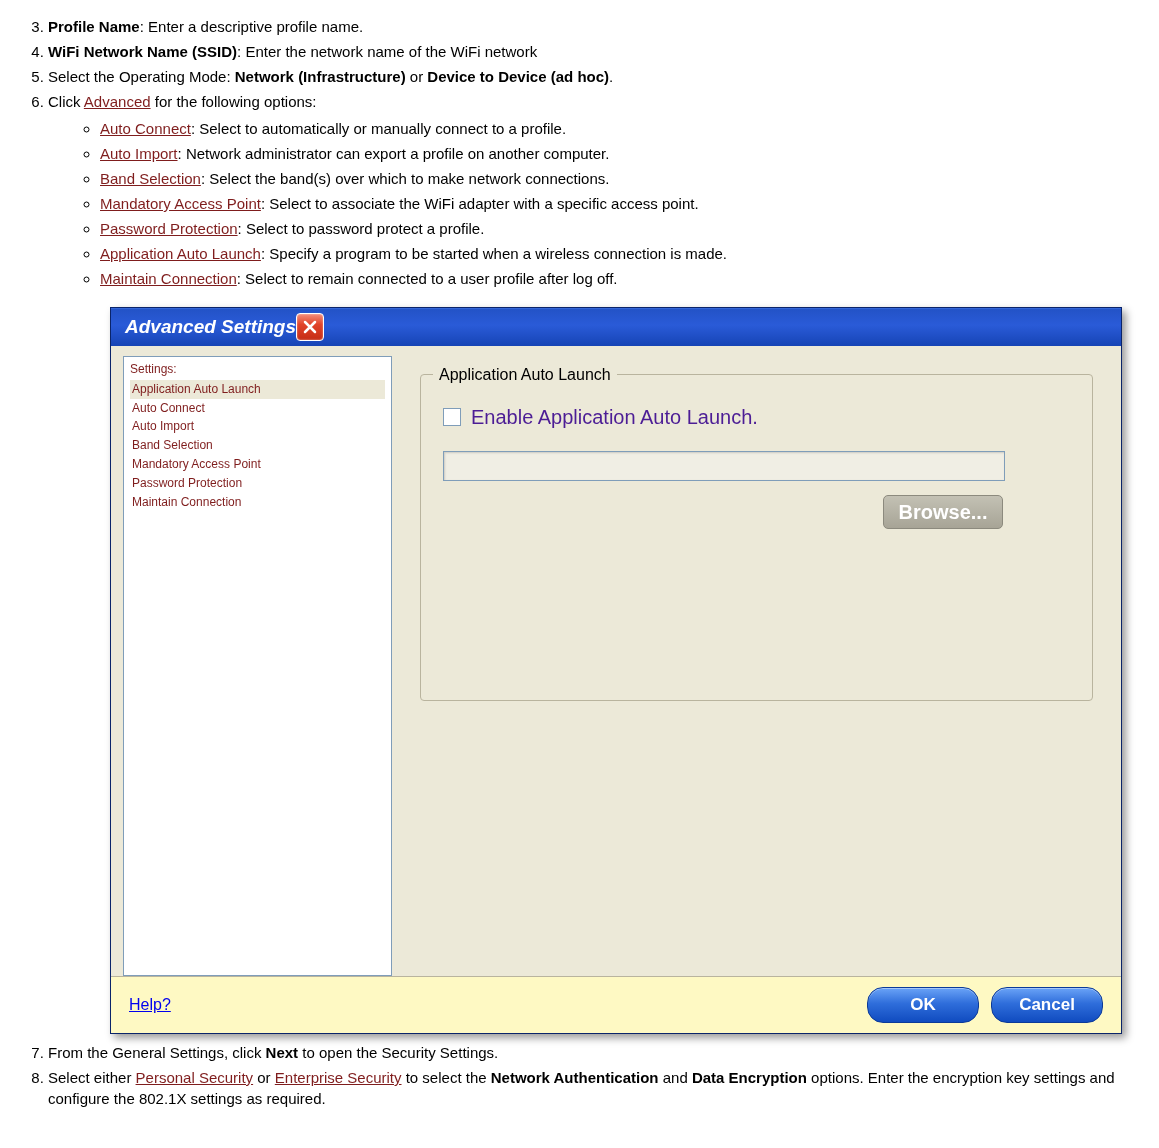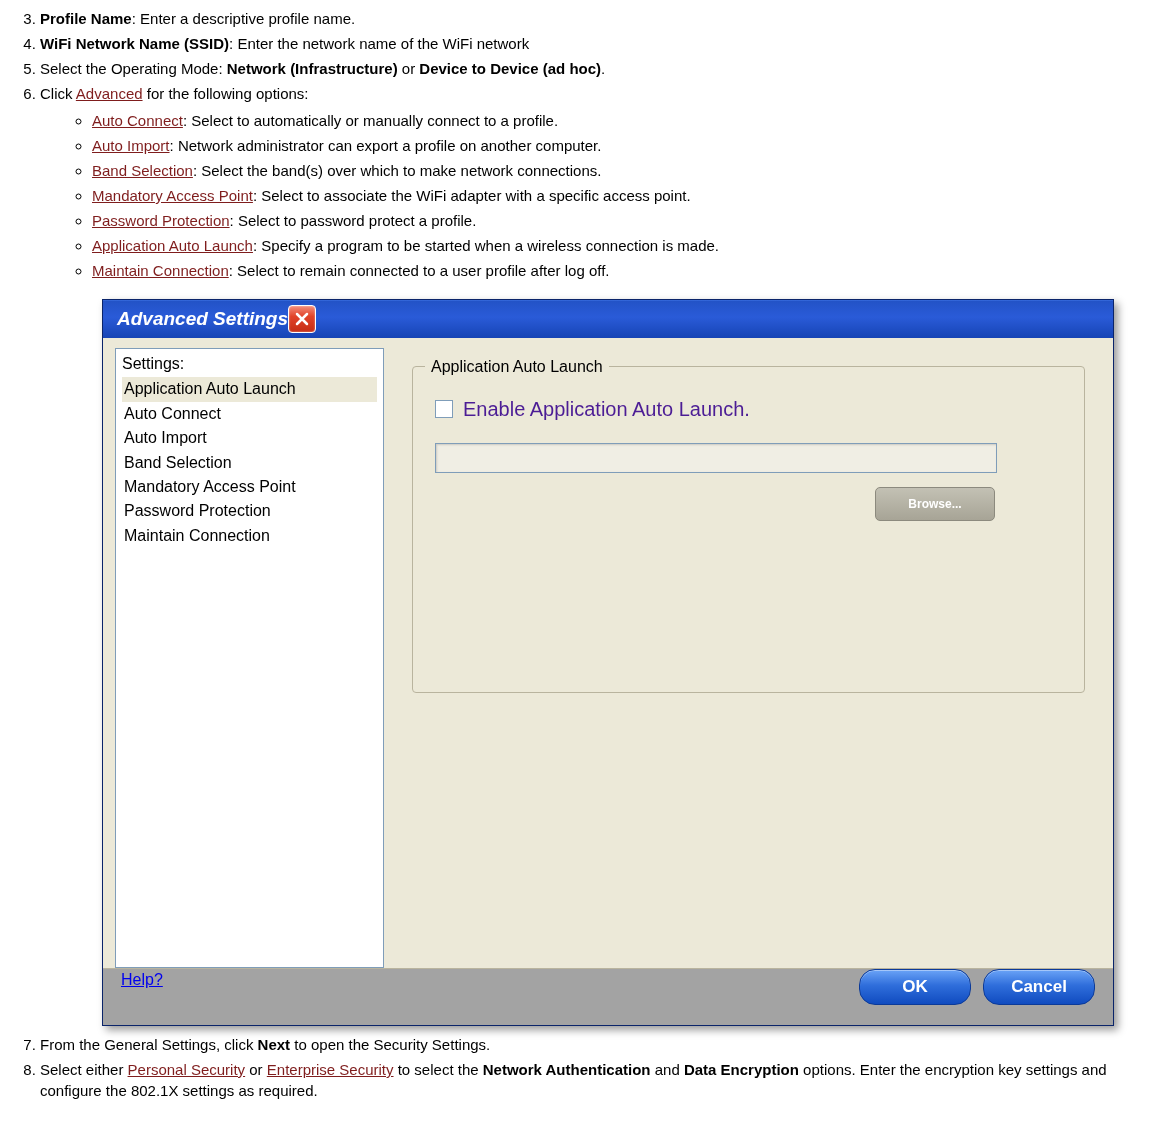--- a/index.html
+++ b/index.html
@@ -4,21 +4,21 @@
 <style>
   body {
     font-family: Verdana, Geneva, sans-serif;
     font-size: 15px;
     color: #000;
     margin: 0;
     padding: 4px 8px;
     line-height: 1.4;
   }
   ol {
-    margin: 4px;
+    margin: 12px;
     padding-left: 28px;
   }
   ol li {
     margin-bottom: 4px;
   }
   ul.sub {
     list-style-type: circle;
     margin: 6px 0 10px 30px;
     padding-left: 22px;
   }
@@ -72,22 +72,22 @@
     display: flex;
     padding: 10px 12px 0 12px;
     height: 620px;
   }
   .left-panel {
     width: 255px;
     border: 1px solid #7f9db9;
     background: #fff;
     padding: 4px 6px;
     font-family: Tahoma, sans-serif;
-    font-size: 16px;
-    color: #000000;
+    font-size: 12px;
+    color: #7f1d1d;
   }
   .left-panel .label {
     margin-bottom: 2px;
   }
   .left-panel .item {
     padding: 1px 2px;
     cursor: default;
   }
   .left-panel .item.selected {
     background: #ece9d8;
@@ -153,39 +153,40 @@
     margin-bottom: 18px;
   }
   .btn-gray {
     min-width: 118px;
     height: 32px;
     background: linear-gradient(to bottom, #c3c1b4 0%, #a7a496 100%);
     border: 1px solid #8c8a7e;
     border-radius: 5px;
     color: #fff;
     font-family: Tahoma, sans-serif;
-    font-size: 12px;
+    font-size: 20px;
     font-weight: bold;
     display: flex;
     align-items: center;
     justify-content: center;
     cursor: default;
   }
   .desc {
     font-family: Tahoma, sans-serif;
     font-size: 16px;
     color: #000;
     width: 600px;
   }
 
   .win-footer {
     border-top: 1px solid #b9b49e;
-    background: #a3a3a3;
+    background: #fef9c3;
     height: 56px;
     display: flex;
+    align-items: center;
     padding: 0 18px;
     justify-content: space-between;
   }
   .help-link {
     color: #0000EE;
     text-decoration: underline;
     font-family: Tahoma, sans-serif;
     font-size: 16px;
     cursor: pointer;
   }

